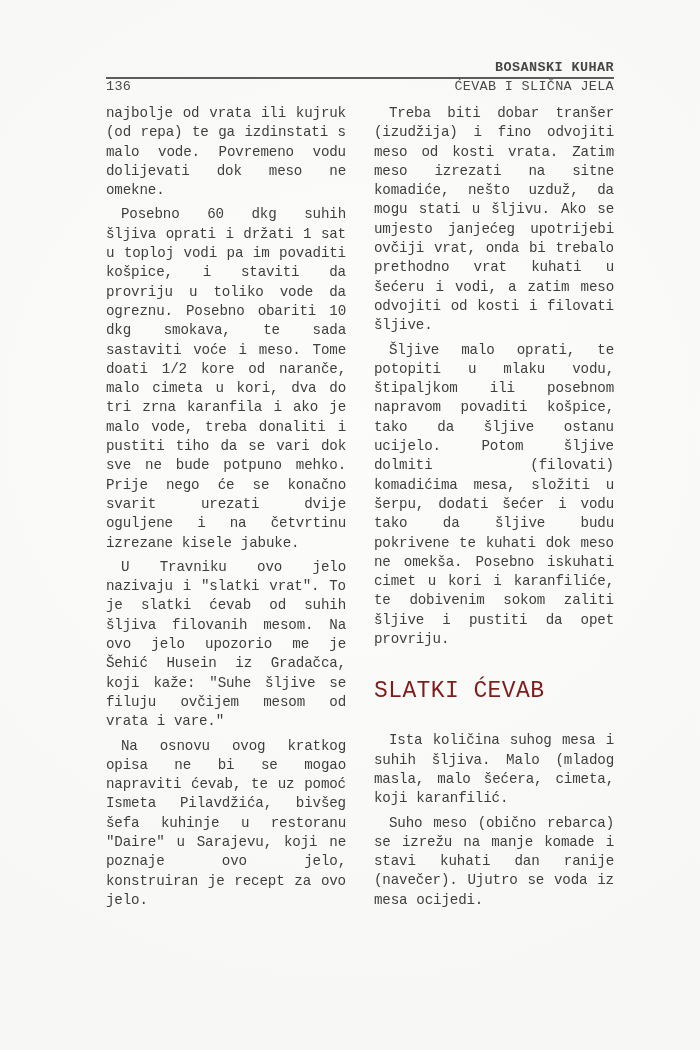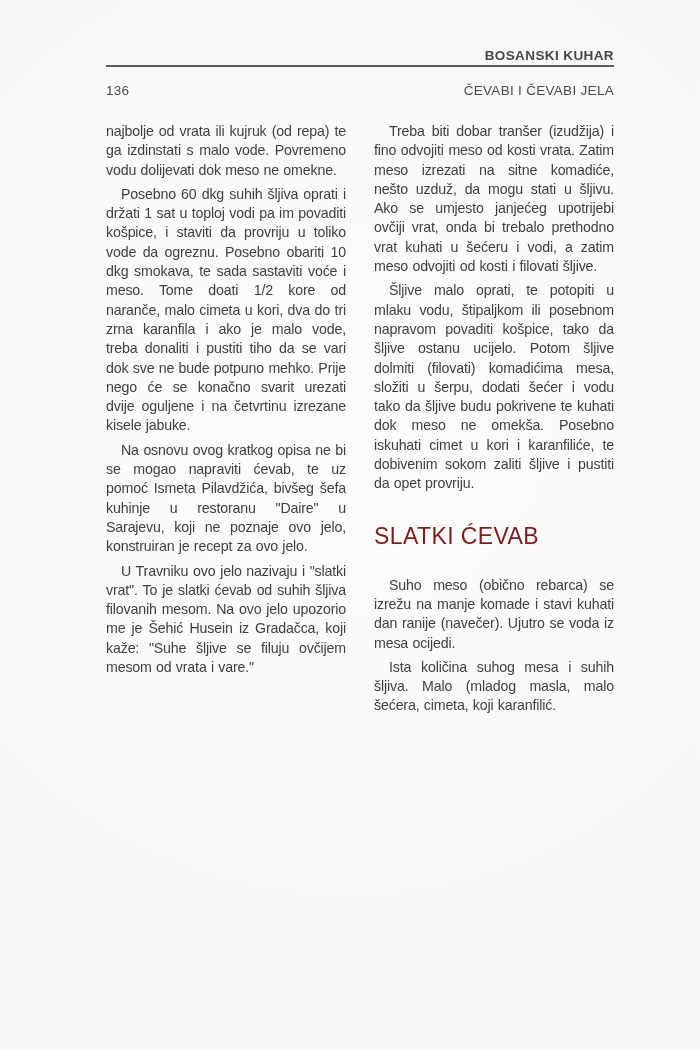--- a/index.html
+++ b/index.html
@@ -12,48 +12,49 @@
     position: relative;
     background: #fafaf8;
     background-image: radial-gradient(circle at 50% 40%, #fcfcfb 0%, #f7f7f5 85%);
     font-family: "Liberation Sans", sans-serif;
     color: #3f3f3f;
     overflow: hidden;
   }
   .page {
     position: absolute;
     left: 106px;
-    top: 48px;
+    top: 60px;
     width: 508px;
+    font-family: Liberation Mono, monospace;
   }
   
   .hdr-top {
     text-align: right;
     font-size: 13.5px;
     font-weight: bold;
     letter-spacing: 0.4px;
     color: #474747;
     padding-bottom: 2px;
     border-bottom: 2px solid #5c5c5c;
   }
   .hdr-bottom {
     display: flex;
     justify-content: space-between;
     align-items: baseline;
     font-size: 13.5px;
     color: #4a4a4a;
-    margin-top: 16px;
+    margin-top: 0;
     letter-spacing: 0.3px;
   }
   .hdr-bottom .pagenum { font-weight: normal; }
   
   .columns {
     display: flex;
     gap: 28px;
-    margin-top: 24px;
+    margin-top: 10px;
   }
   .col { width: 244px; }
   .col p {
     margin: 0 0 5px 0;
     font-size: 14.2px;
     line-height: 19.3px;
     text-align: justify;
     text-indent: 15px;
     letter-spacing: -0.15px;
     word-spacing: 0.5px;
@@ -75,40 +76,40 @@
 </style>
 </head>
 <body>
 
 <div class="page">
 
   <div class="hdr-top">BOSANSKI KUHAR</div>
 
   <div class="hdr-bottom">
     <span class="pagenum">136</span>
-    <span>ČEVABI I ČEVABI JELA</span>
+    <span>ĆEVAB I SLIČNA JELA</span>
   </div>
 
   <div class="columns">
 
     <div class="col">
       <p class="no-indent">najbolje od vrata ili kujruk (od repa) te ga izdinstati s malo vode. Povremeno vodu dolijevati dok meso ne omekne.</p>
       <p>Posebno 60 dkg suhih šljiva oprati i držati 1 sat u toploj vodi pa im povaditi košpice, i staviti da provriju u toliko vode da ogreznu. Posebno obariti 10 dkg smokava, te sada sastaviti voće i meso. Tome doati 1/2 kore od naranče, malo cimeta u kori, dva do tri zrna karanfila i ako je malo vode, treba donaliti i pustiti tiho da se vari dok sve ne bude potpuno mehko. Prije nego će se konačno svarit urezati dvije oguljene i na četvrtinu izrezane kisele jabuke.</p>
 
 
+      <p>U Travniku ovo jelo nazivaju i "slatki vrat". To je slatki ćevab od suhih šljiva filovanih mesom. Na ovo jelo upozorio me je Šehić Husein iz Gradačca, koji kaže: "Suhe šljive se filuju ovčijem mesom od vrata i vare."</p>
       <p>Na osnovu ovog kratkog opisa ne bi se mogao napraviti ćevab, te uz pomoć Ismeta Pilavdžića, bivšeg šefa kuhinje u restoranu "Daire" u Sarajevu, koji ne poznaje ovo jelo, konstruiran je recept za ovo jelo.</p>
-      <p>U Travniku ovo jelo nazivaju i "slatki vrat". To je slatki ćevab od suhih šljiva filovanih mesom. Na ovo jelo upozorio me je Šehić Husein iz Gradačca, koji kaže: "Suhe šljive se filuju ovčijem mesom od vrata i vare."</p>
     </div>
 
     <div class="col">
       <p>Treba biti dobar tranšer (izudžija) i fino odvojiti meso od kosti vrata. Zatim meso izrezati na sitne komadiće, nešto uzduž, da mogu stati u šljivu. Ako se umjesto janjećeg upotrijebi ovčiji vrat, onda bi trebalo prethodno vrat kuhati u šećeru i vodi, a zatim meso odvojiti od kosti i filovati šljive.</p>
       <p>Šljive malo oprati, te potopiti u mlaku vodu, štipaljkom ili posebnom napravom povaditi košpice, tako da šljive ostanu ucijelo. Potom šljive dolmiti (filovati) komadićima mesa, složiti u šerpu, dodati šećer i vodu tako da šljive budu pokrivene te kuhati dok meso ne omekša. Posebno iskuhati cimet u kori i karanfiliće, te dobivenim sokom zaliti šljive i pustiti da opet provriju.</p>
 
       <h2 class="section-heading two-line">
         <span>SLATKI ĆEVAB</span>
       </h2>
 
+      <p>Ista količina suhog mesa i suhih šljiva. Malo (mladog masla, malo šećera, cimeta, koji karanfilić.</p>
       <p>Suho meso (obično rebarca) se izrežu na manje komade i stavi kuhati dan ranije (navečer). Ujutro se voda iz mesa ocijedi.</p>
-      <p>Ista količina suhog mesa i suhih šljiva. Malo (mladog masla, malo šećera, cimeta, koji karanfilić.</p>
     </div>
 
   </div>
 </div>
 
 </body></html>

